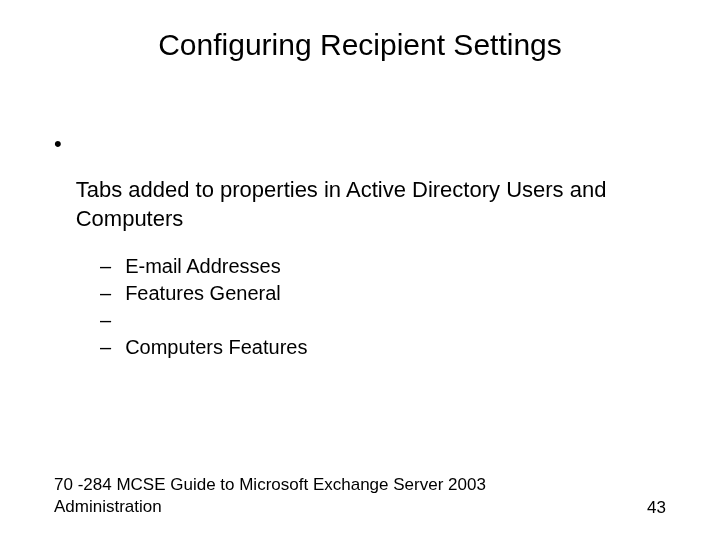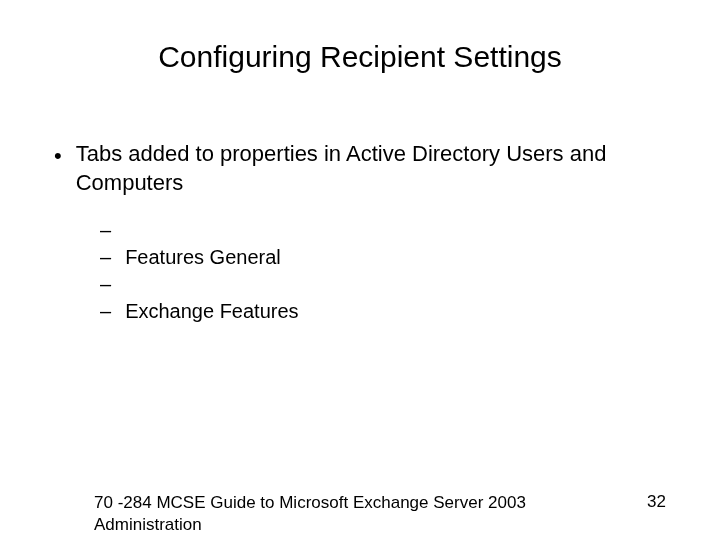--- a/index.html
+++ b/index.html
@@ -14,63 +14,62 @@
       font-family: Arial, Helvetica, sans-serif;
       color: #000000;
       position: relative;
     }
     .slide-title {
       font-size: 30px;
       font-weight: 400;
       text-align: center;
       padding-top: 28px;
       padding-bottom: 10px;
-      margin-top: 12px;
     }
     .content {
       padding-left: 54px;
       padding-right: 54px;
       padding-top: 56px;
     }
     .main-bullet {
       font-size: 22px;
       line-height: 1.3;
       display: flex;
       align-items: flex-start;
     }
     .main-bullet-marker {
       margin-right: 14px;
       margin-top: 2px;
     }
     .main-bullet-text {
       flex: 1;
+      margin-top: 48px;
     }
     .sub-list {
       margin-top: 20px;
       padding-left: 46px;
     }
     .sub-bullet {
       font-size: 20px;
       line-height: 1.35;
       display: flex;
       align-items: flex-start;
     }
     .sub-bullet-marker {
       margin-right: 14px;
     }
     .footer {
       position: absolute;
-      bottom: 4px;
+      bottom: 22px;
       left: 54px;
       right: 54px;
       display: flex;
       justify-content: space-between;
-      align-items: flex-start;
+      align-items: flex-end;
       font-size: 17px;
-      margin-left: 40px;
     }
     .footer-left {
       max-width: 440px;
       line-height: 1.3;
     }
     .footer-right {
       text-align: right;
     }
   </style>
 </head>
@@ -79,31 +78,32 @@
 <h1 class="slide-title">Configuring Recipient Settings</h1>
 
 <div class="content">
   <div class="main-bullet">
     <span class="main-bullet-marker">•</span>
     <span class="main-bullet-text">Tabs added to properties in Active Directory Users and Computers</span>
   </div>
   <div class="sub-list">
     <div class="sub-bullet">
       <span class="sub-bullet-marker">–</span>
+      <span>E-mail Addresses</span>
     </div>
     <div class="sub-bullet">
       <span class="sub-bullet-marker">–</span>
       <span>Features General</span>
     </div>
     <div class="sub-bullet">
       <span class="sub-bullet-marker">–</span>
     </div>
     <div class="sub-bullet">
       <span class="sub-bullet-marker">–</span>
-      <span>Exchange Features</span>
+      <span>Computers Features</span>
     </div>
   </div>
 </div>
 
 <div class="footer">
   <div class="footer-left">70 -284 MCSE Guide to Microsoft Exchange Server 2003 Administration</div>
-  <div class="footer-right">32</div>
+  <div class="footer-right">43</div>
 </div>
 
 </body></html>

